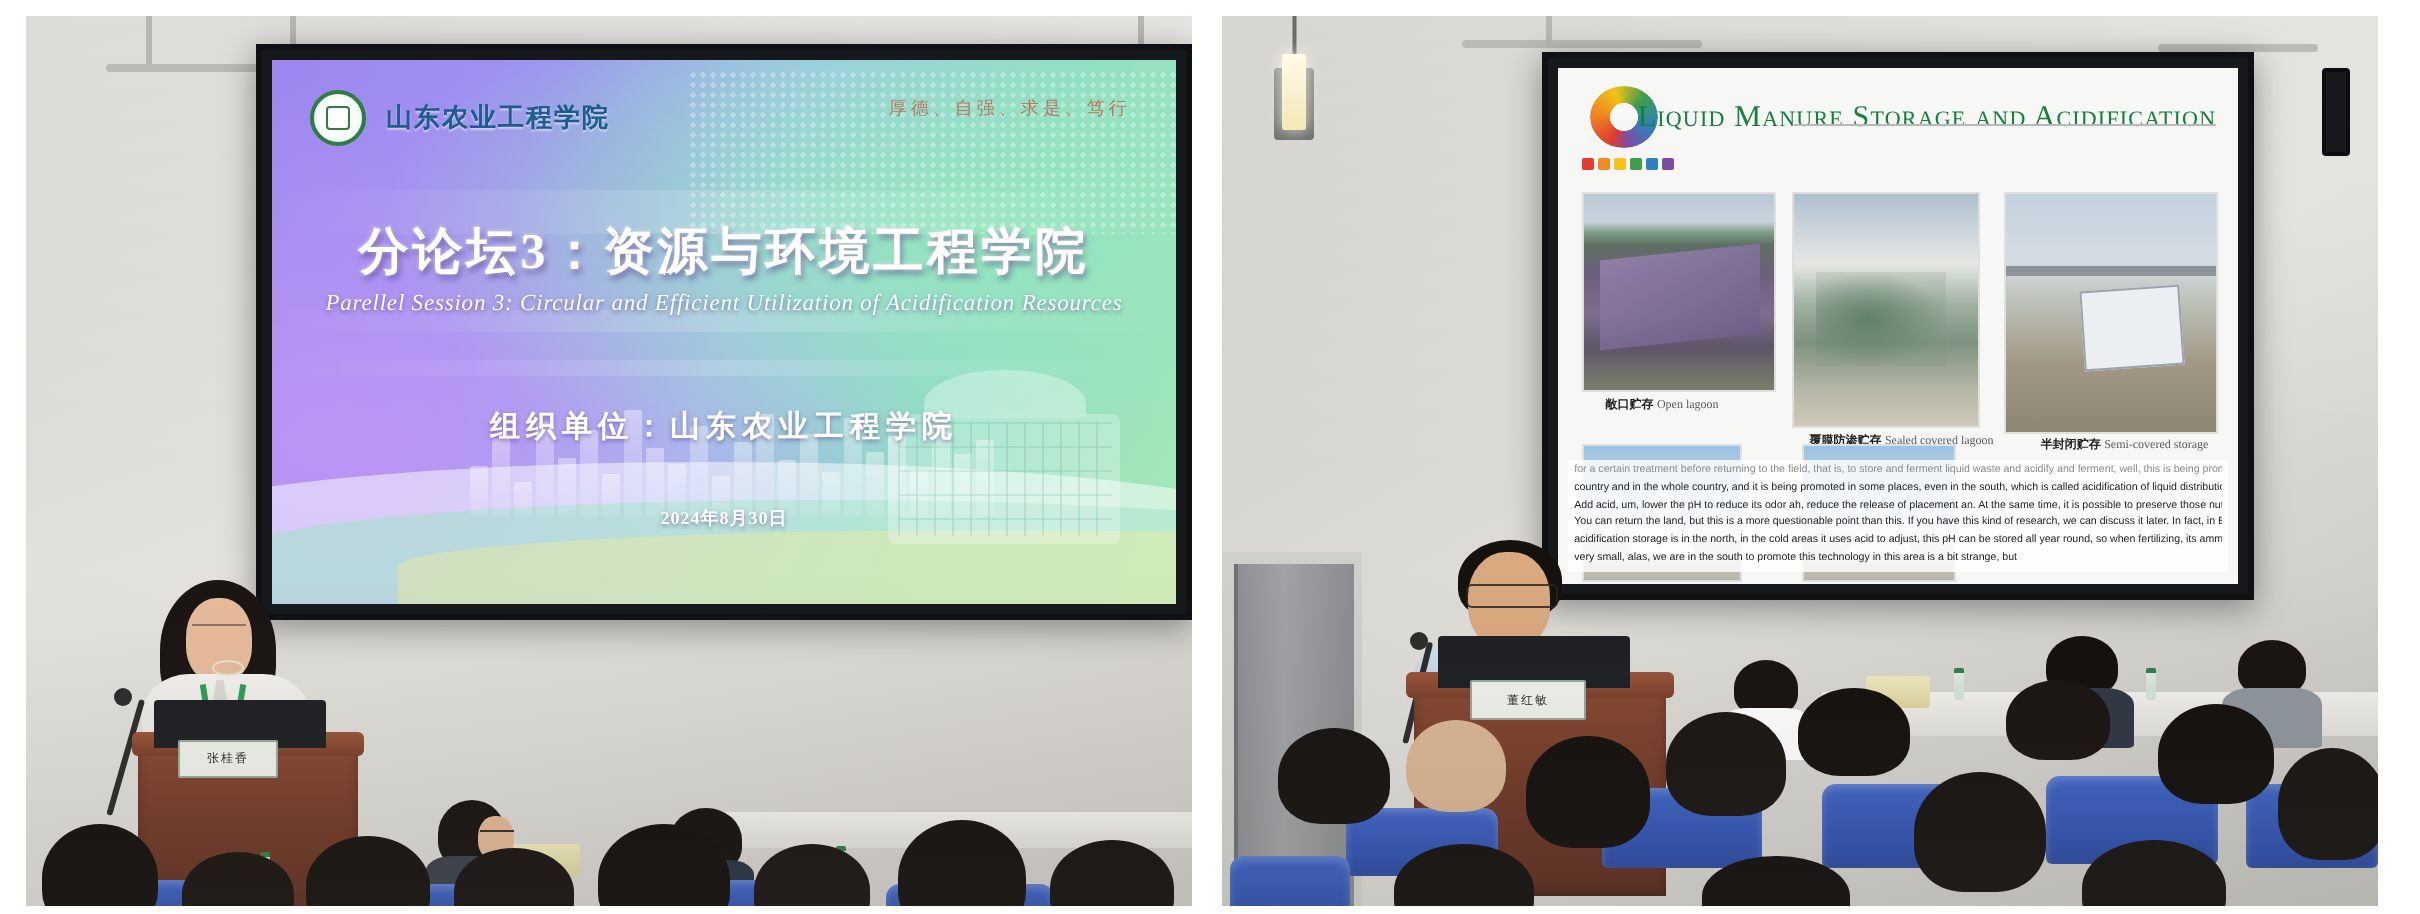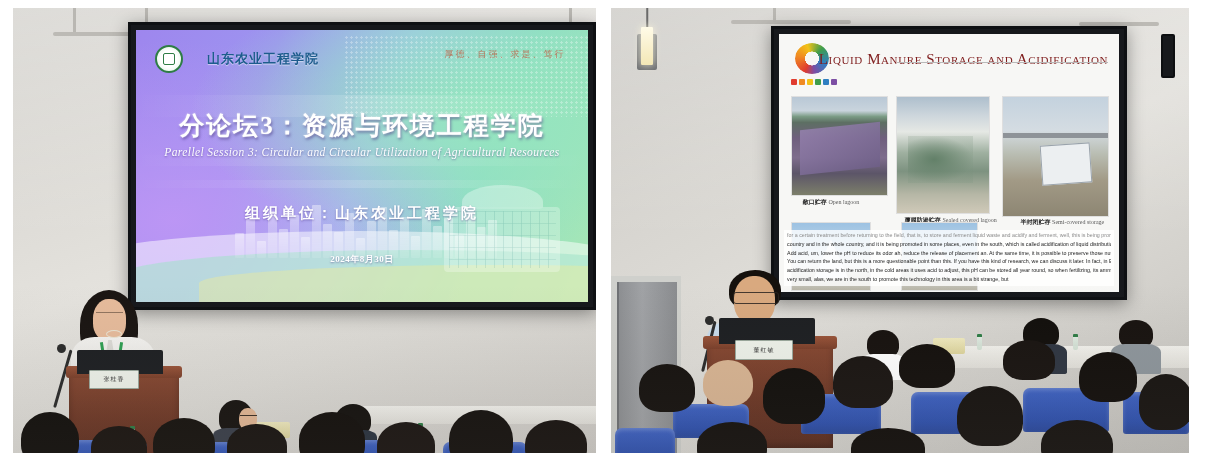--- a/index.html
+++ b/index.html
@@ -56,21 +56,21 @@
         background-image:linear-gradient(90deg,rgba(130,180,180,.55) 1px,transparent 1px),
                          linear-gradient(180deg,rgba(130,180,180,.45) 1px,transparent 1px);
         background-size:9px 12px;}
 
   .hills{position:absolute;left:0;bottom:0;width:100%;height:26%;}
   .hill{position:absolute;bottom:0;width:130%;border-radius:50% 50% 0 0;}
   .hillA{left:-16%;height:100%;background:rgba(255,255,255,.50);}
   .hillB{left:-4%;height:74%;background:rgba(160,225,200,.55);}
   .hillC{left:14%;height:52%;background:rgba(240,235,150,.42);}
 
-  .slideA-logo{position:absolute;left:4.2%;top:5.5%;display:flex;align-items:center;gap:24px;}
+  .slideA-logo{position:absolute;left:4.2%;top:5.5%;display:flex;align-items:center;gap:10px;}
   .seal{width:24px;height:24px;border-radius:50%;border:2px solid #2e7d45;
         background:radial-gradient(circle at 50% 50%,#ffffff 48%,#d8efdd 100%);
         display:flex;align-items:center;justify-content:center;}
   .seal::after{content:"";width:10px;height:10px;border:1.5px solid #2e7d45;border-radius:2px;}
   .uni-name{font-family:"Liberation Serif",serif;font-weight:bold;font-size:13px;color:#1d5c8d;
         letter-spacing:1px;text-shadow:0 1px 1px rgba(255,255,255,.55);white-space:nowrap;}
   .slideA-motto{position:absolute;right:5%;top:6.6%;font-family:"Liberation Serif",serif;
         font-size:9px;color:#b96f55;letter-spacing:2px;white-space:nowrap;opacity:.92;}
 
   .slideA-title{position:absolute;left:0;top:29%;width:100%;text-align:center;
@@ -93,21 +93,21 @@
   .sb-swirl{position:absolute;left:4px;top:0;width:34px;height:31px;border-radius:50%;
         background:conic-gradient(from 210deg,#e03c2f 0deg,#f08a22 70deg,#f2c218 130deg,#3f9d4b 195deg,#2f7fc1 260deg,#7c4ea3 320deg,#e03c2f 360deg);
         -webkit-mask:radial-gradient(circle at 50% 50%,transparent 30%,#000 31%);
         mask:radial-gradient(circle at 50% 50%,transparent 30%,#000 31%);}
   .sb-swirl::after{content:"";position:absolute;left:42%;top:30%;width:7px;height:7px;border-radius:50%;background:#3d3d3d;}
   .sb-chips{position:absolute;left:0;bottom:0;display:flex;gap:2px;}
   .sb-chips i{width:6px;height:6px;border-radius:1px;display:block;}
   .sb-title-cn{position:absolute;right:3.2%;top:7%;font-family:"Liberation Sans",sans-serif;
         font-weight:bold;font-size:15px;color:#1b1b1b;letter-spacing:1px;white-space:nowrap;}
   .sb-title-en{position:absolute;right:3.2%;top:22%;font-family:"Liberation Serif",serif;
-        font-size:15px;color:#7f1d1d;letter-spacing:.6px;white-space:nowrap;
+        font-size:15px;color:#15803d;letter-spacing:.6px;white-space:nowrap;
         font-variant:small-caps;}
   .sb-rule{position:absolute;right:3.2%;top:44%;width:62%;height:1px;background:#b9b9b9;}
 
   .ph{position:absolute;overflow:hidden;border:1px solid #dfdfdf;}
   .cap{position:absolute;font-size:6px;color:#444;white-space:nowrap;
        font-family:"Liberation Sans",sans-serif;}
   .cap b{font-weight:bold;color:#222;}
   .cap span{font-family:"Liberation Serif",serif;color:#5a5a5a;font-style:normal;}
 
   
@@ -234,21 +234,21 @@
           </div>
 
           <div class="slideA-logo">
             <div class="seal"></div>
             <div class="uni-name">山东农业工程学院</div>
           </div>
 
           <div class="slideA-motto">厚德、自强、求是、笃行</div>
 
           <div class="slideA-title">分论坛3：资源与环境工程学院</div>
-          <div class="slideA-sub">Parellel Session 3: Circular and Circular Utilization of Agricultural Resources</div>
+          <div class="slideA-sub">Parellel Session 3: Circular and Efficient Utilization of Acidification Resources</div>
           <div class="slideA-org">组织单位：山东农业工程学院</div>
           <div class="slideA-date">2024年8月30日</div>
         </div>
 
       </div>
     </div>
 
     <div class="table" style="left:330px;top:398px;width:253px;height:18px;"></div>
 
     <div class="person" style="left:44px;top:282px;width:110px;height:120px;">

